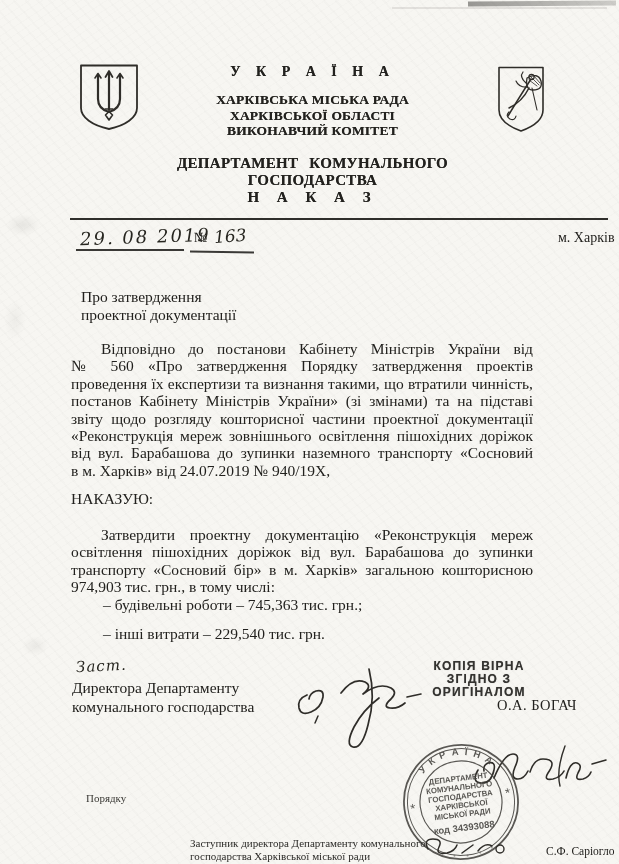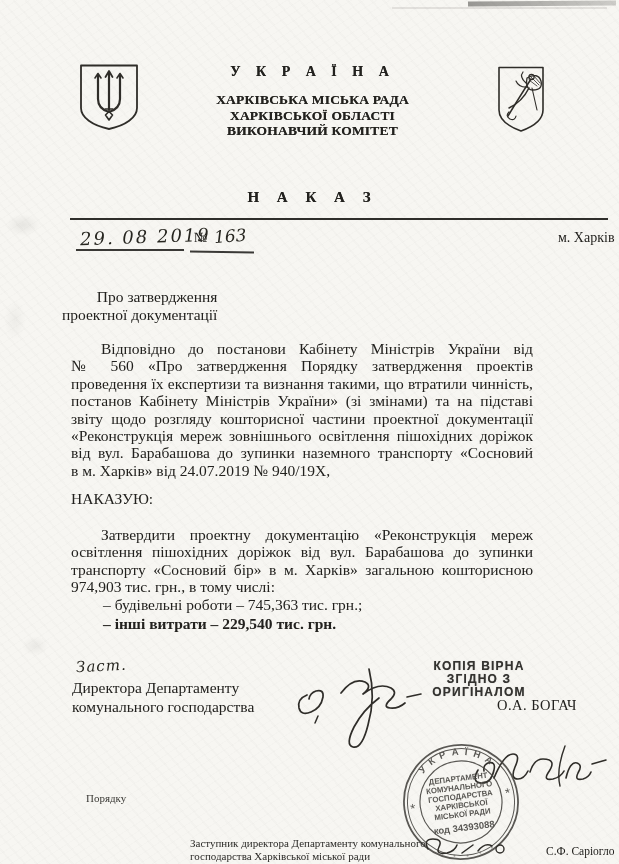--- a/index.html
+++ b/index.html
@@ -87,31 +87,32 @@
       <path class="ink" stroke-width="1.1" d="M36,22 l5,22"></path>
     </svg>
   </div>
 
   <div class="abs hdr-center t-country" style="top:64px;">У К Р А Ї Н А</div>
   <div class="abs hdr-center t-org" style="top:92px;">
     <div>ХАРКІВСЬКА МІСЬКА РАДА</div>
     <div>ХАРКІВСЬКОЇ ОБЛАСТІ</div>
     <div>ВИКОНАВЧИЙ КОМІТЕТ</div>
   </div>
+  <div class="abs hdr-center t-dept" style="top:155px;left:120px;width:385px;">ДЕПАРТАМЕНТ КОМУНАЛЬНОГО ГОСПОДАРСТВА</div>
   <div class="abs hdr-center t-nakaz" style="top:189px;">Н А К А З</div>
 
   <div class="abs rule" style="left:70px;top:218px;width:538px;"></div>
   <div class="abs hw hw-date" style="left:80px;top:226px;">29. 08 2019</div>
   <div class="abs" style="left:194px;top:230px;font-size:14px;">№</div>
   <div class="abs hw hw-num" style="left:214px;top:226px;">163</div>
   <div class="abs uline" style="left:76px;top:249px;width:108px;"></div>
   <div class="abs uline" style="left:190px;top:251px;width:64px;transform:rotate(1deg);"></div>
   <div class="abs bt" style="left:558px;top:230px;font-size:14px;">м. Харків</div>
 
-  <div class="abs bt" style="left:62px;top:288px;line-height:18px;text-align:right;">
+  <div class="abs bt" style="left:81px;top:288px;line-height:18px;">
     <div>Про затвердження</div>
     <div>проектної документації</div>
   </div>
 
   <div class="abs bt para" style="left:71px;top:340px;">
     <div class="pline indent">Відповідно до постанови Кабінету Міністрів України від 11.05.2011 року</div>
     <div class="pline">№ 560 «Про затвердження Порядку затвердження проектів будівництва і</div>
     <div class="pline">проведення їх експертизи та визнання такими, що втратили чинність, деяких</div>
     <div class="pline">постанов Кабінету Міністрів України» (зі змінами) та на підставі експертного</div>
     <div class="pline">звіту щодо розгляду кошторисної частини проектної документації</div>
@@ -121,21 +122,21 @@
   </div>
 
   <div class="abs bt" style="left:71px;top:490px;">НАКАЗУЮ:</div>
 
   <div class="abs bt para" style="left:71px;top:526px;">
     <div class="pline indent">Затвердити проектну документацію «Реконструкція мереж зовнішнього</div>
     <div class="pline">освітлення пішохідних доріжок від вул. Барабашова до зупинки наземного</div>
     <div class="pline">транспорту «Сосновий бір» в м. Харків» загальною кошторисною вартістю</div>
     <div class="pline pline-left">974,903 тис. грн., в тому числі:</div>
     <div class="pline pline-left bullet">–  будівельні роботи – 745,363 тис. грн.;</div>
-    <div class="pline pline-left bullet" style="margin-top:2px;font-weight:bold;">–  інші витрати – 229,540 тис. грн.</div>
+    <div class="pline pline-left bullet" style="margin-top:12px;">–  інші витрати – 229,540 тис. грн.</div>
   </div>
 
   <div class="abs copy-stamp" style="left:417px;top:615px;margin-top:45px;">
     <div>КОПІЯ ВІРНА</div>
     <div>ЗГІДНО З</div>
     <div>ОРИГІНАЛОМ</div>
   </div>
 
   <div class="abs hw hw-note" style="left:76px;top:657px;">Заст.</div>
   <div class="abs bt" style="left:72px;top:678px;line-height:19px;">

